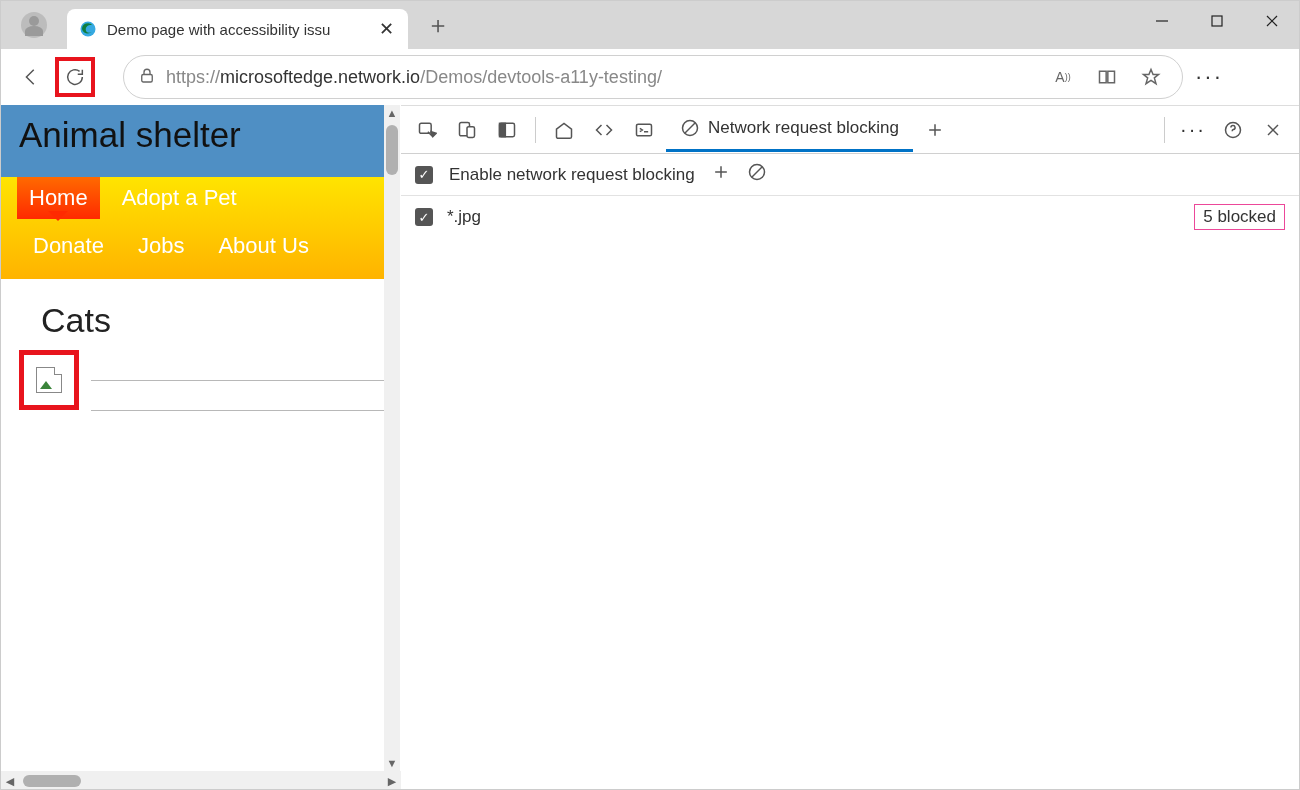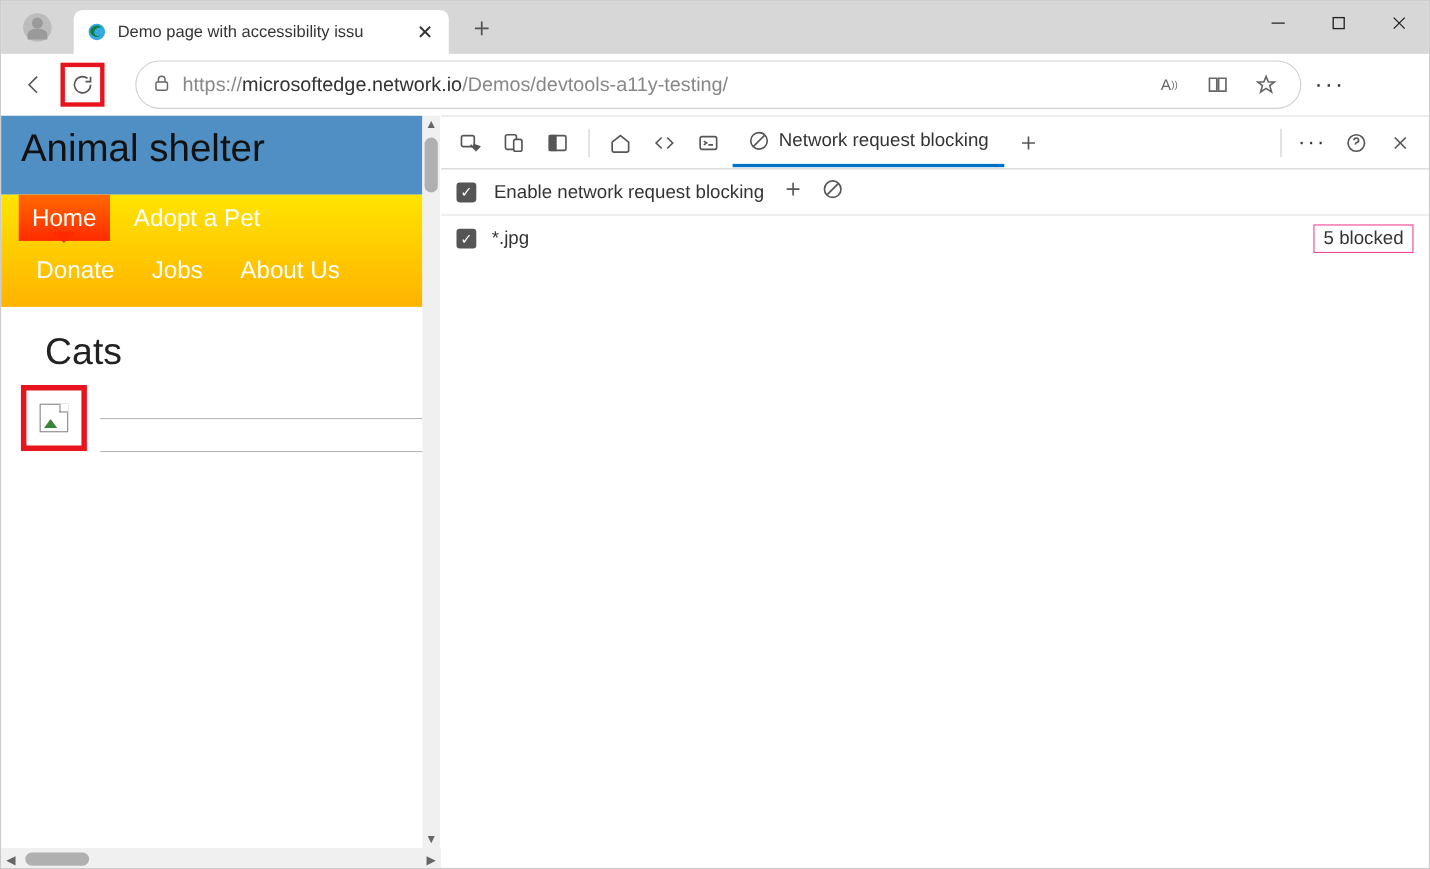--- a/index.html
+++ b/index.html
@@ -24,21 +24,21 @@
 .refresh-wrap { border: 4px solid #e8141d; }
 .nav-btn svg { width: 22px; height: 22px; stroke: #555; fill: none; stroke-width: 1.6; }
 .address { flex: 1; max-width: 1060px; height: 44px; border: 1px solid #d0d0d0; border-radius: 22px; display: flex; align-items: center; padding: 0 14px; gap: 10px; }
 .address .lock { color:#666; }
 .address-text { font-size: 18px; color: #888; flex: 1; white-space: nowrap; overflow: hidden; }
 .address-text .dark { color: #333; }
 .addr-icon { width: 34px; display:flex; align-items:center; justify-content:center; color:#666; cursor:pointer; }
 .more-btn { width: 44px; display: flex; align-items: center; justify-content: center; font-size: 22px; color: #333; cursor: pointer; letter-spacing: 2px; }
 
 
-.content-row { display: flex; height: calc(790px - 48px - 56px); }
+.content-row { display: flex; height: calc(790px - 48px - 56px); border-radius: 12px; }
 
 
 .page-wrap { width: 400px; display: flex; flex-direction: column; position: relative; }
 .page-scroll { flex: 1; overflow: hidden; position: relative; border-right: 1px solid transparent; }
 .vtrack { position: absolute; right: 0; top: 0; width: 16px; height: 100%; background: #f0f0f0; }
 .vtrack .arrow { height: 16px; display:flex; align-items:center; justify-content:center; color:#666; font-size:11px; cursor:pointer; }
 .vthumb { position:absolute; left:2px; top:20px; width:12px; height:50px; background:#b0b0b0; border-radius:6px; cursor:pointer; }
 .hscroll { height: 20px; background: #f0f0f0; display:flex; align-items:center; position:relative; }
 .hscroll .ha { width:18px; display:flex;align-items:center;justify-content:center; color:#666; font-size:11px; cursor:pointer; }
 .hthumb { height:12px; width:58px; background:#b0b0b0; border-radius:6px; margin-left:4px; cursor:pointer; }

